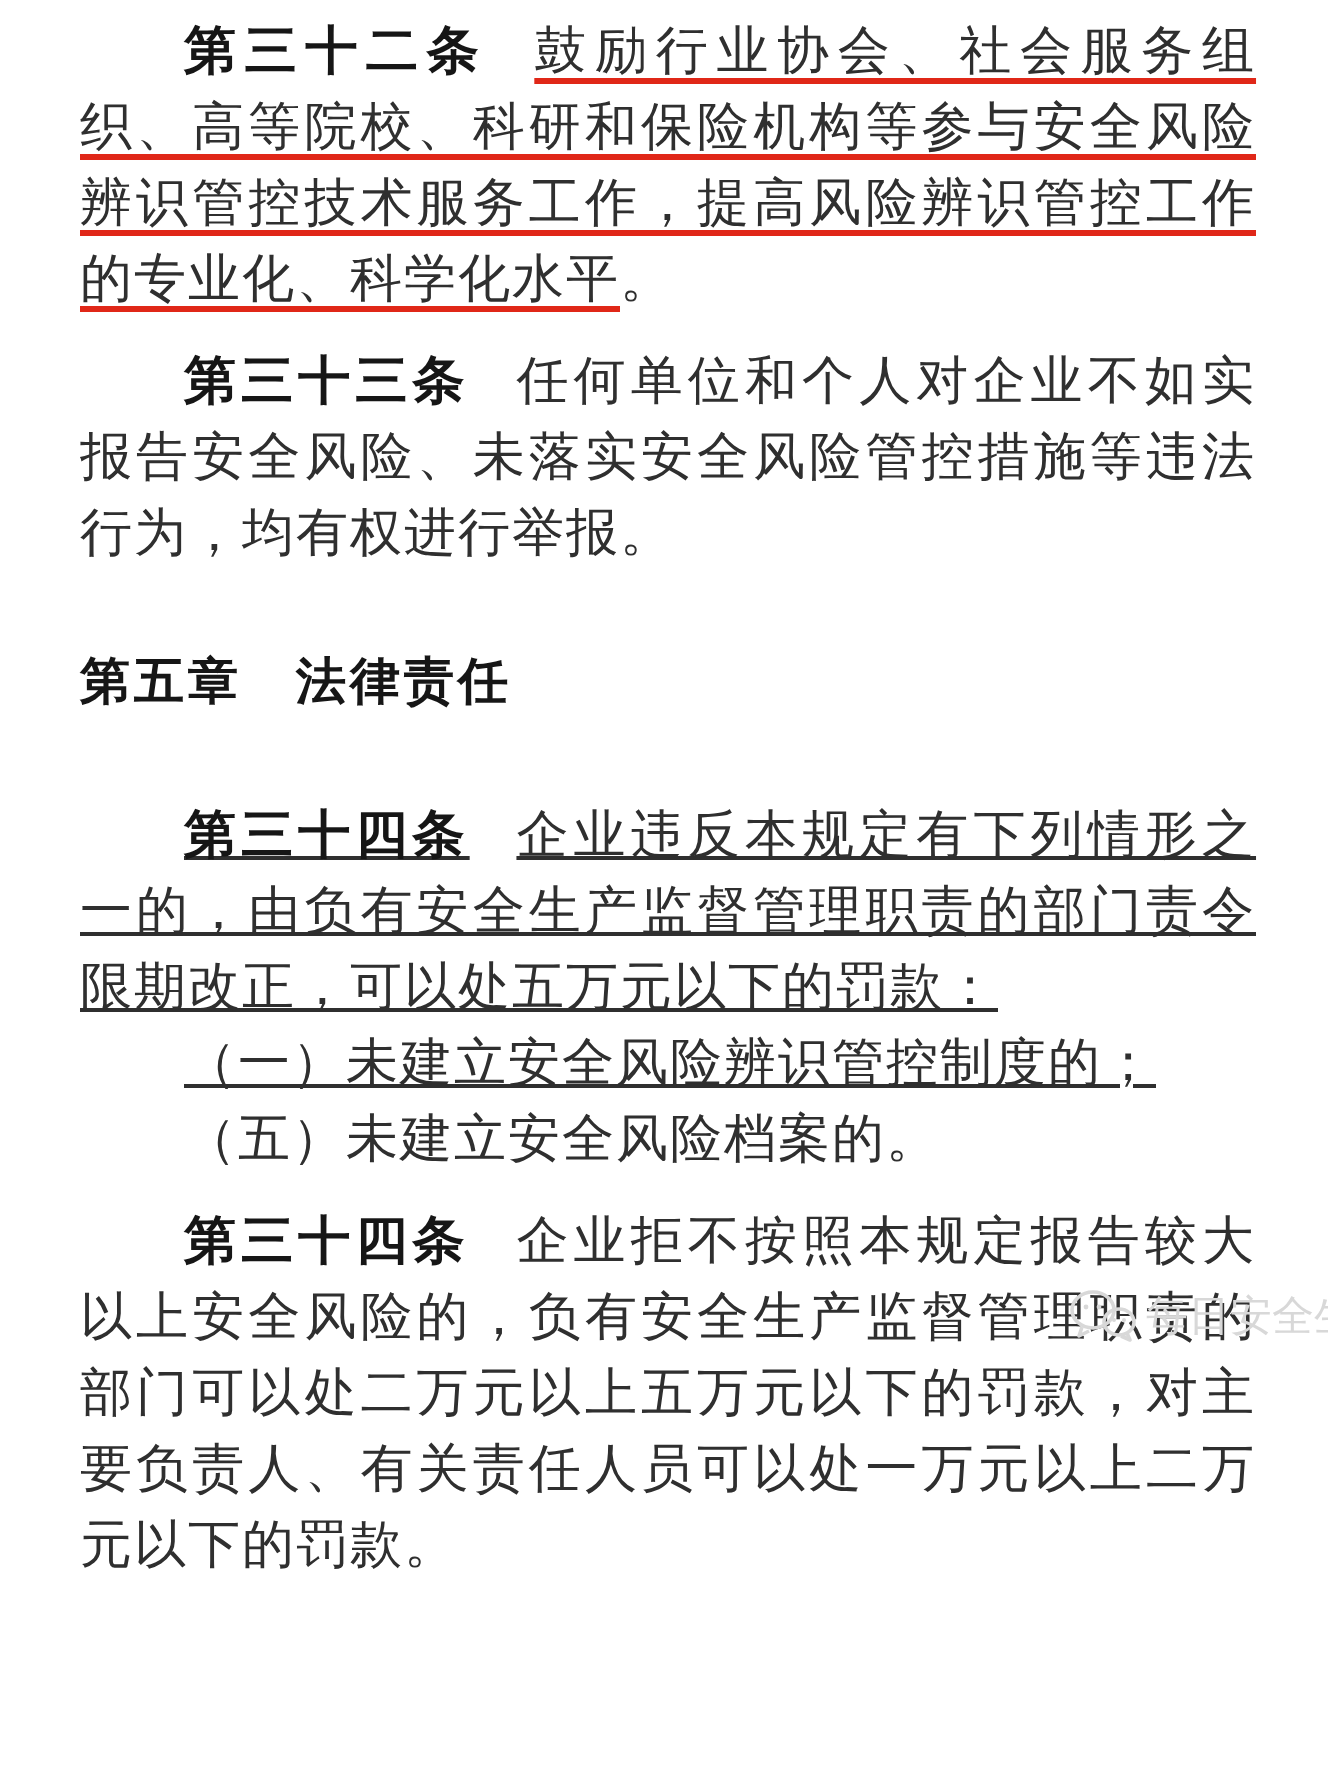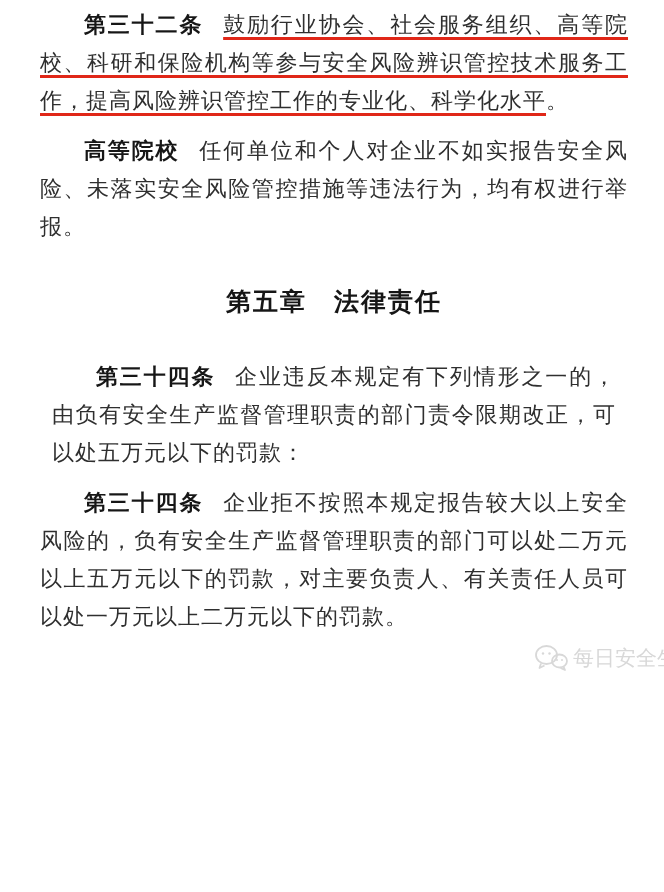--- a/index.html
+++ b/index.html
@@ -13,28 +13,29 @@
     height: 892px;
     box-sizing: border-box;
     padding: 6px 36px 0 40px;
     background: #ffffff;
     overflow: hidden;
     font-family: "Liberation Serif", "DejaVu Serif", serif;
     color: #2f2f2f;
   }
   .para {
     margin: 0 0 12px 0;
-    font-size: 22px;
+    font-size: 26px;
     line-height: 38px;
     letter-spacing: 1px;
     text-align: justify;
     text-indent: 2em;
   }
   .para.item {
-    margin: 12px;
+    margin: 0;
+    text-decoration: underline;
   }
   .para.last-item {
     margin: 0 0 12px 0;
   }
   .para.tight {
     margin: 0 0 4px 0;
   }
   .term {
     font-family: "Liberation Sans", "DejaVu Sans", sans-serif;
     font-weight: 700;
@@ -45,21 +46,20 @@
     text-decoration: underline;
     text-decoration-thickness: 3px;
     text-underline-offset: 5px;
   }
   .chapter {
     font-family: "Liberation Sans", "DejaVu Sans", sans-serif;
     font-weight: 700;
     font-size: 25px;
     line-height: 30px;
     color: #161616;
-    text-align: center;
     text-indent: 0;
     letter-spacing: 2px;
     margin: 40px 0 42px 0;
   }
   .watermark {
     position: absolute;
     top: 644px;
     left: 534px;
     display: flex;
     align-items: center;
@@ -77,28 +77,30 @@
 </head>
 <body>
 
 <div class="page">
 
   <p class="para">
     <span class="term">第三十二条</span><span class="redline" style="text-decoration-color: rgb(224, 39, 24);">鼓励行业协会、社会服务组织、高等院校、科研和保险机构等参与安全风险辨识管控技术服务工作，提高风险辨识管控工作的专业化、科学化水平</span><span>。</span>
   </p>
 
   <p class="para">
-    <span class="term">高等院校</span><span>任何单位和个人对企业不如实报告安全风险、未落实安全风险管控措施等违法行为，均有权进行举报。</span>
+    <span class="term">第三十三条</span><span>任何单位和个人对企业不如实报告安全风险、未落实安全风险管控措施等违法行为，均有权进行举报。</span>
   </p>
 
   <h2 class="chapter">第五章　法律责任</h2>
 
   <p class="para item">
     <span class="term">第三十四条</span><span>企业违反本规定有下列情形之一的，由负有安全生产监督管理职责的部门责令限期改正，可以处五万元以下的罚款：</span>
   </p>
+  <p class="para item">（一）未建立安全风险辨识管控制度的；</p>
+  <p class="para last-item">（五）未建立安全风险档案的。</p>
 
   <p class="para tight">
     <span class="term">第三十四条</span><span>企业拒不按照本规定报告较大以上安全风险的，负有安全生产监督管理职责的部门可以处二万元以上五万元以下的罚款，对主要负责人、有关责任人员可以处一万元以上二万元以下的罚款。</span>
   </p>
 
   <div class="watermark">
     <span>
       <svg width="34" height="28" viewBox="0 0 34 28" fill="none" xmlns="http://www.w3.org/2000/svg">
         <ellipse cx="12.5" cy="11" rx="10.5" ry="9" stroke="#d8d8d8" stroke-width="1.8"></ellipse>
         <path d="M7 19.5 L5.5 24 L10.5 21.5" stroke="#d8d8d8" stroke-width="1.8" fill="none" stroke-linejoin="round"></path>

